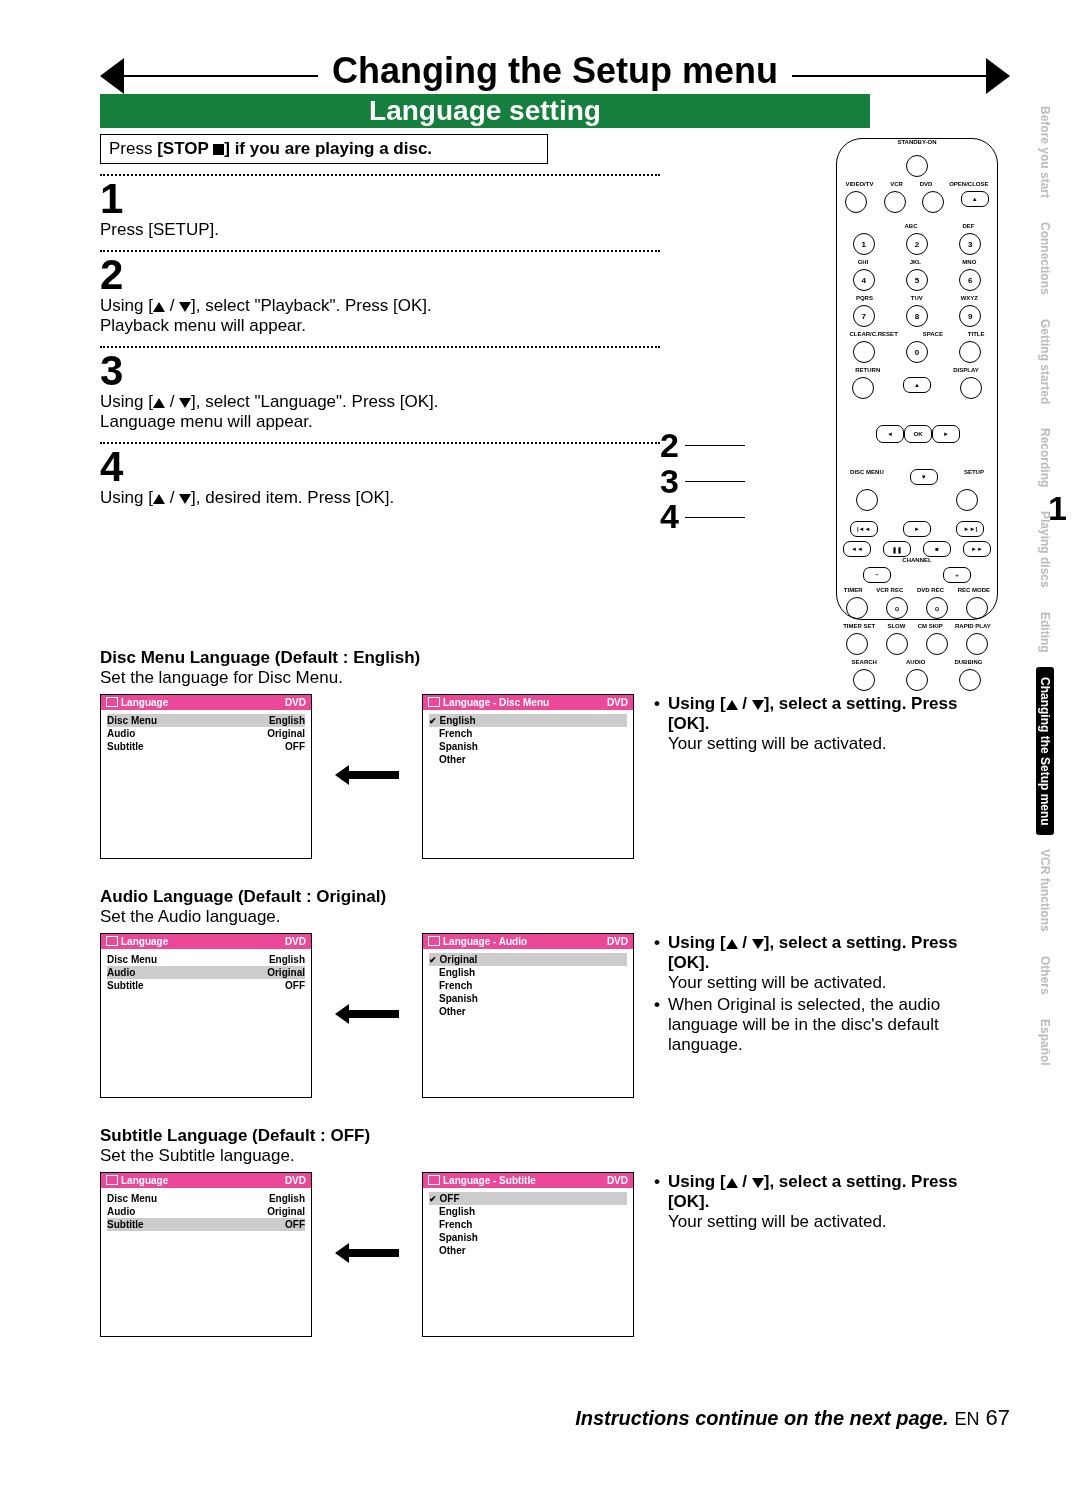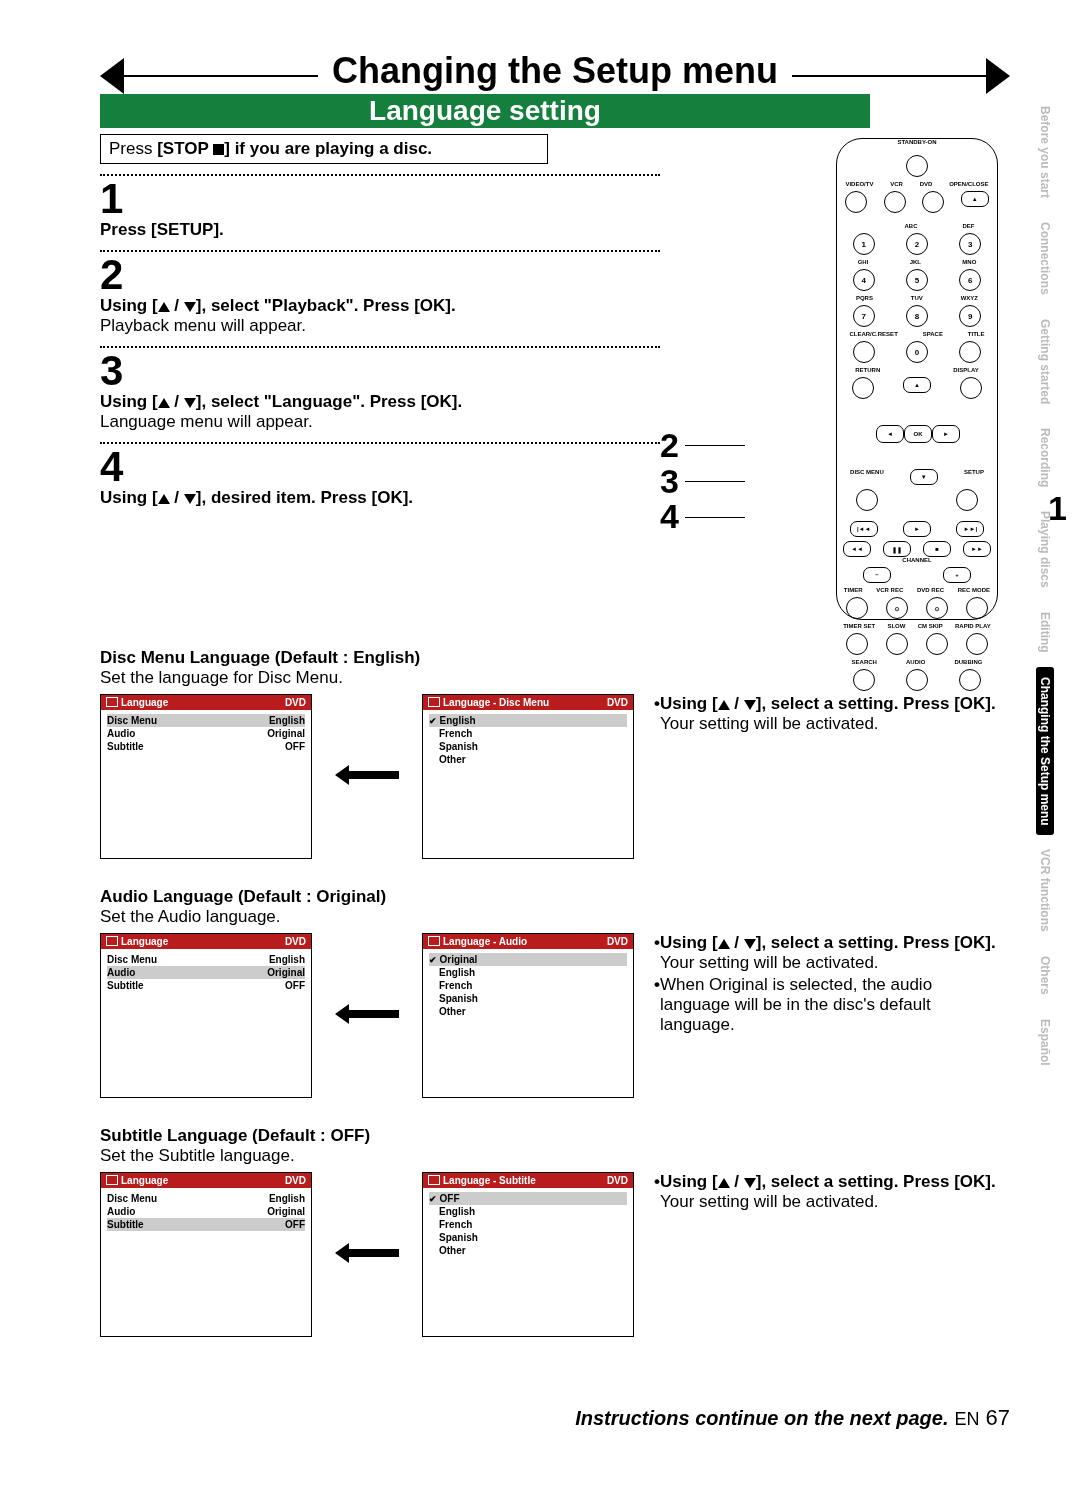--- a/index.html
+++ b/index.html
@@ -13,43 +13,43 @@
   .section-bar { background:#15803d; color:#fff; width:770px; padding:1px 0; text-align:center; font-size:28px; font-weight:bold; }
   .columns { display:flex; gap:0; }
   .col-main { width:560px; }
   .col-remote { flex:1; position:relative; }
 
   .press-box { border:1px solid #000; padding:4px 8px; width:430px; margin-top:6px; font-size:17px; }
   .stop-square { display:inline-block; width:11px; height:11px; background:#000; vertical-align:-1px; }
 
   .dotrule { border:none; border-top:2px dotted #000; margin:10px 0 2px 0; width:560px; }
   .stepnum { font-size:42px; font-weight:bold; line-height:1; margin:0; }
-  .stepbold { font-weight:bold; font-size:17px; }
+  .stepbold { font-weight:normal; font-size:17px; }
   .steptext { font-size:17px; }
 
   .up-tri { display:inline-block; width:0;height:0;border-left:6px solid transparent;border-right:6px solid transparent;border-bottom:10px solid #000; vertical-align:-1px;}
   .dn-tri { display:inline-block; width:0;height:0;border-left:6px solid transparent;border-right:6px solid transparent;border-top:10px solid #000; vertical-align:-1px;}
 
   .settings-area { width:900px; }
   .subhead { font-weight:bold; font-size:17px; margin-top:28px; }
   .subdesc { font-size:17px; }
 
   .row3 { display:flex; align-items:flex-start; gap:20px; margin-top:6px; }
   .menu-box { width:210px; border:1px solid #000; font-size:10px; font-weight:bold; }
-  .menu-box .hdr { background:#b91c1c; color:#fff; display:flex; justify-content:space-between; padding:2px 5px; }
+  .menu-box .hdr { background:#ec4899; color:#fff; display:flex; justify-content:space-between; padding:2px 5px; }
   .menu-box .hdr .ico { display:inline-block; width:10px;height:8px;border:1px solid #fff; margin-right:3px; vertical-align:-1px;}
   .menu-box .body { height:140px; padding:4px 6px; }
   .menu-box .mi { display:flex; justify-content:space-between; padding:1px 0; }
   .menu-box .sel { background:#ccc; }
   .menu-box .chk::before { content:"✔"; margin-right:3px; font-size:9px;}
   .menu-box .pad::before { content:""; display:inline-block; width:10px; }
   .arrow-between { width:70px; text-align:center; align-self:center; }
   .arrow-between svg { width:64px; height:20px; }
   .right-panel { flex:1; font-size:17px; }
-  .right-panel .bullet { display:flex; margin-bottom:2px; }
+  .right-panel .bullet { display:flex; gap:8px; margin-bottom:2px; }
   .right-panel .bullet .dot::before { content:"•"; font-weight:bold; }
 
   .side-tabs { position:absolute; right:16px; top:96px; width:28px; }
   .tab { writing-mode:vertical-rl; font-size:12px; font-weight:bold; color:#bbb; text-align:center; padding:10px 2px; border-radius:3px; margin-bottom:4px; }
   .tab.active { background:#000; color:#fff; }
 
   .page-foot { position:absolute; bottom:60px; left:100px; right:70px; display:flex; justify-content:flex-end; align-items:baseline; gap:6px; }
   .page-foot .cont { font-weight:bold; font-size:20px; font-style:italic; }
   .page-foot .en { font-size:18px; }
   .page-foot .pn { font-size:22px; }

